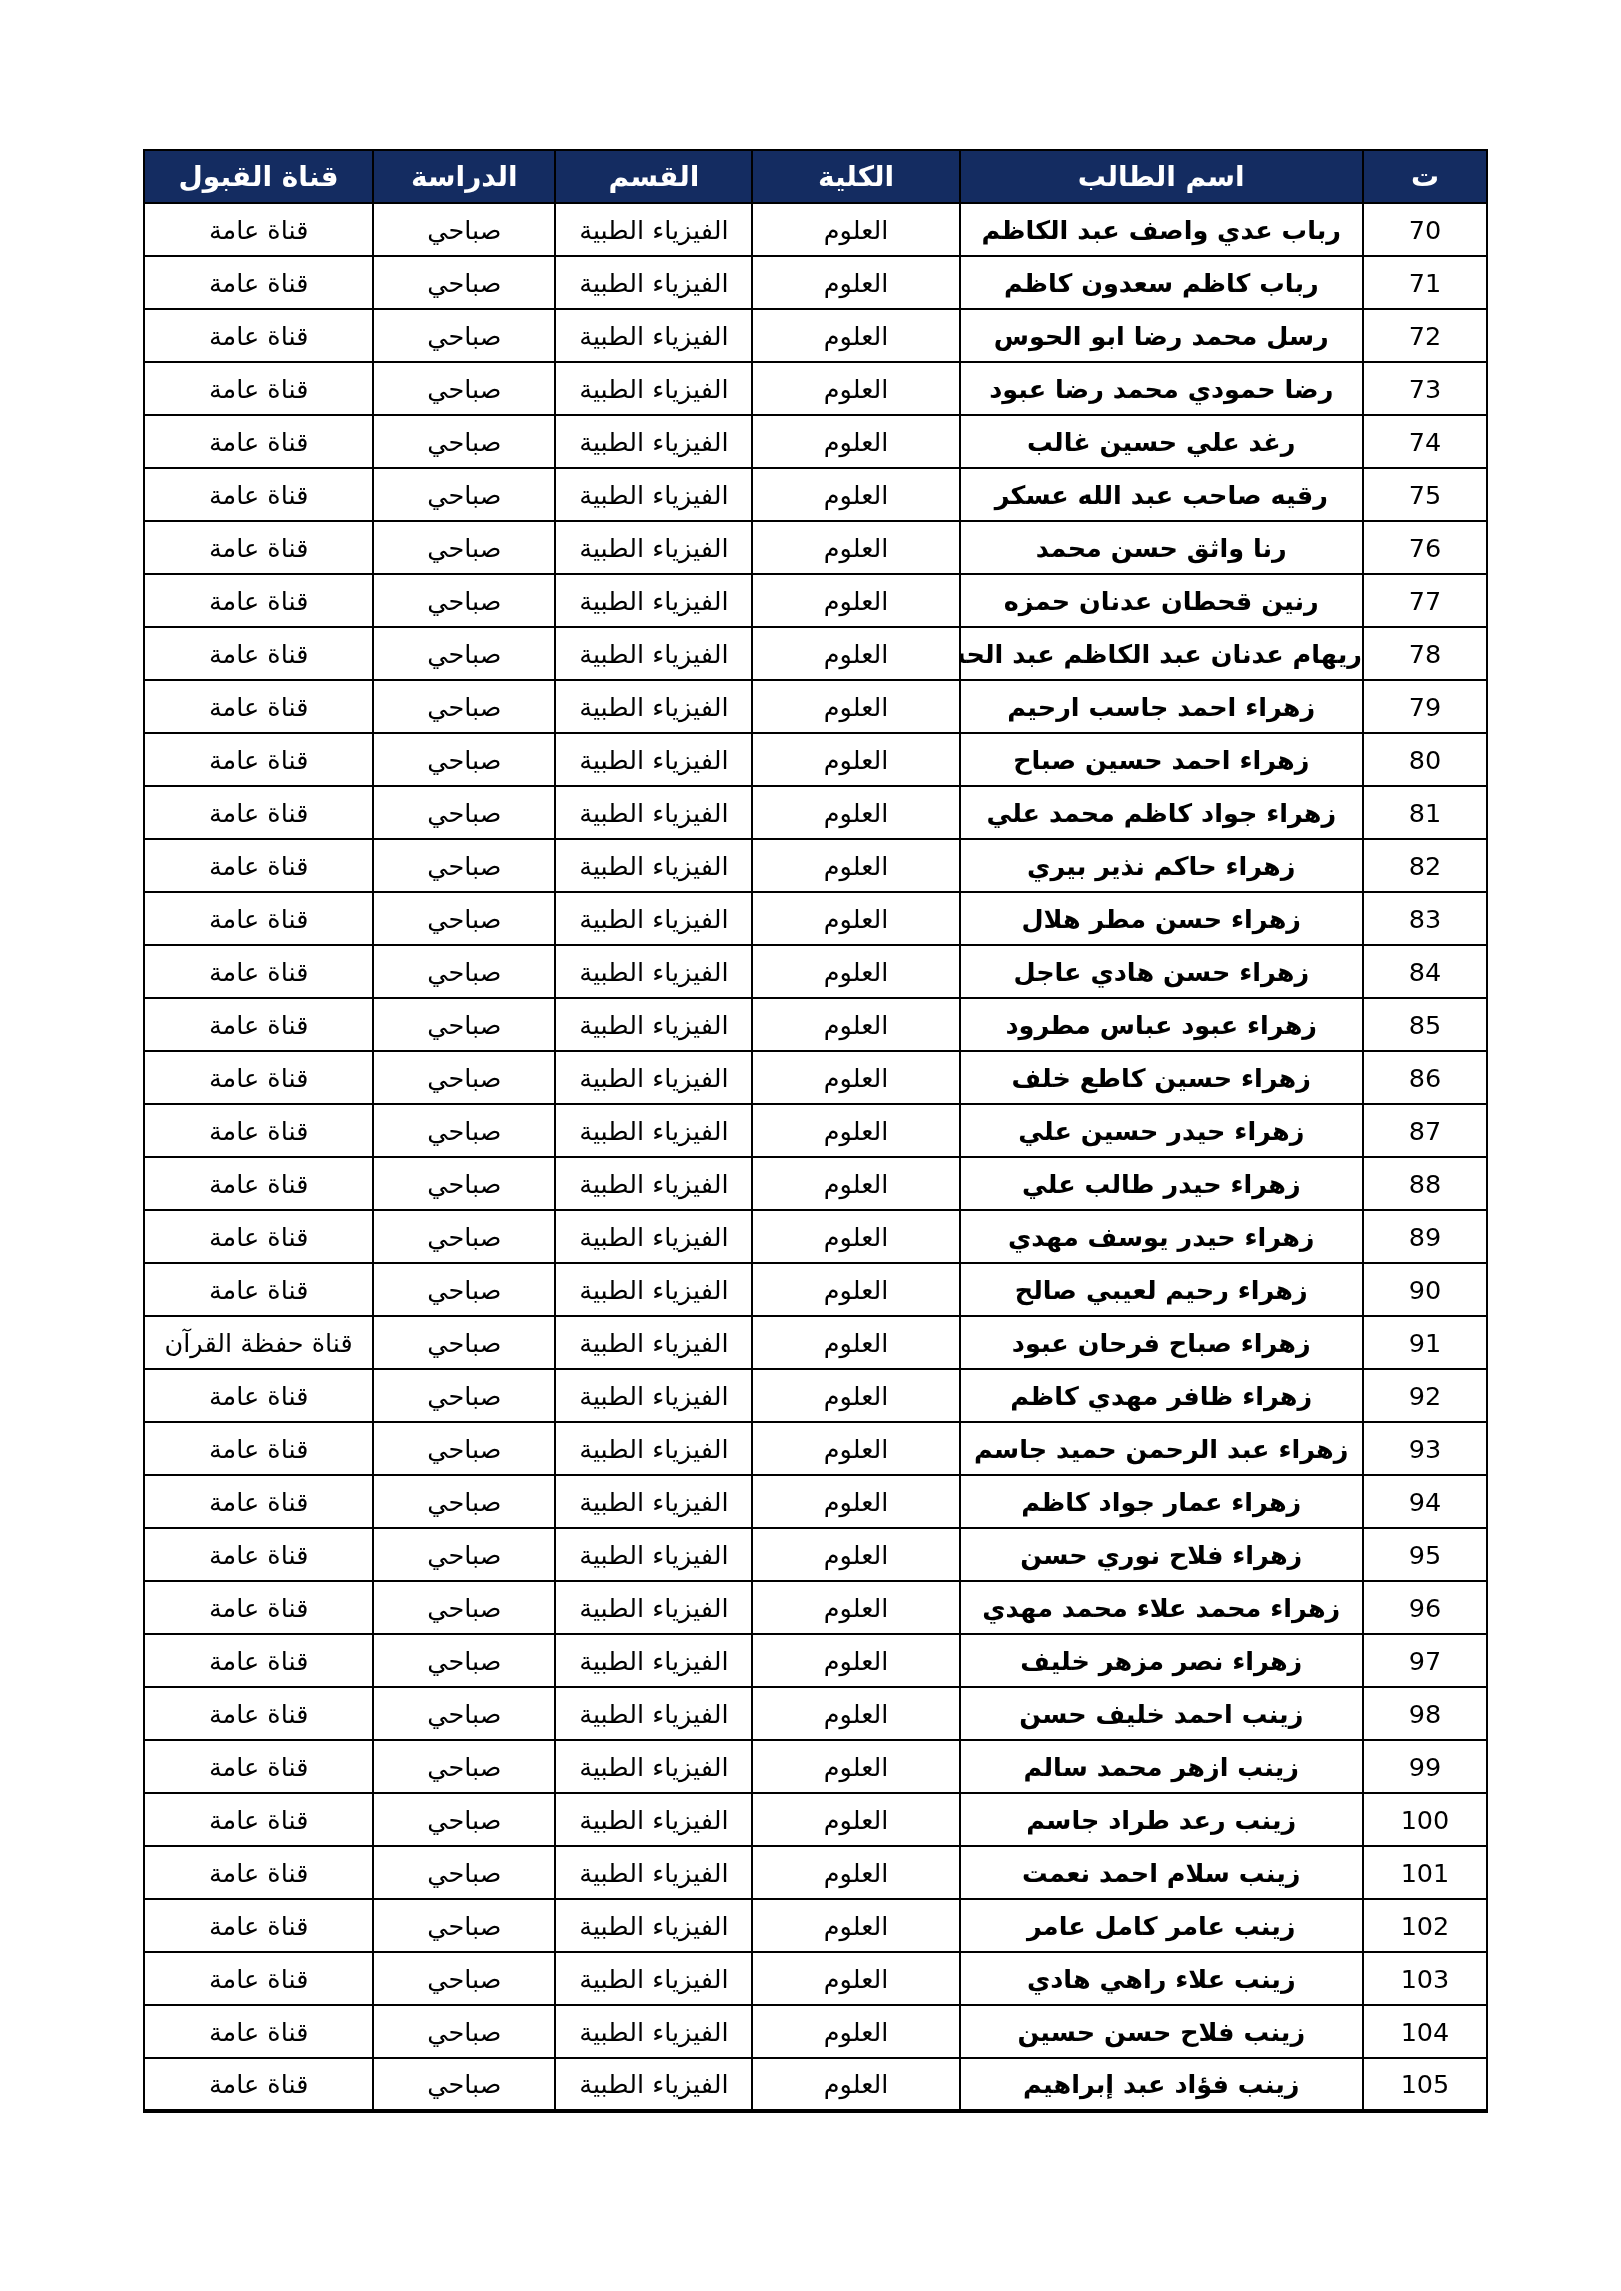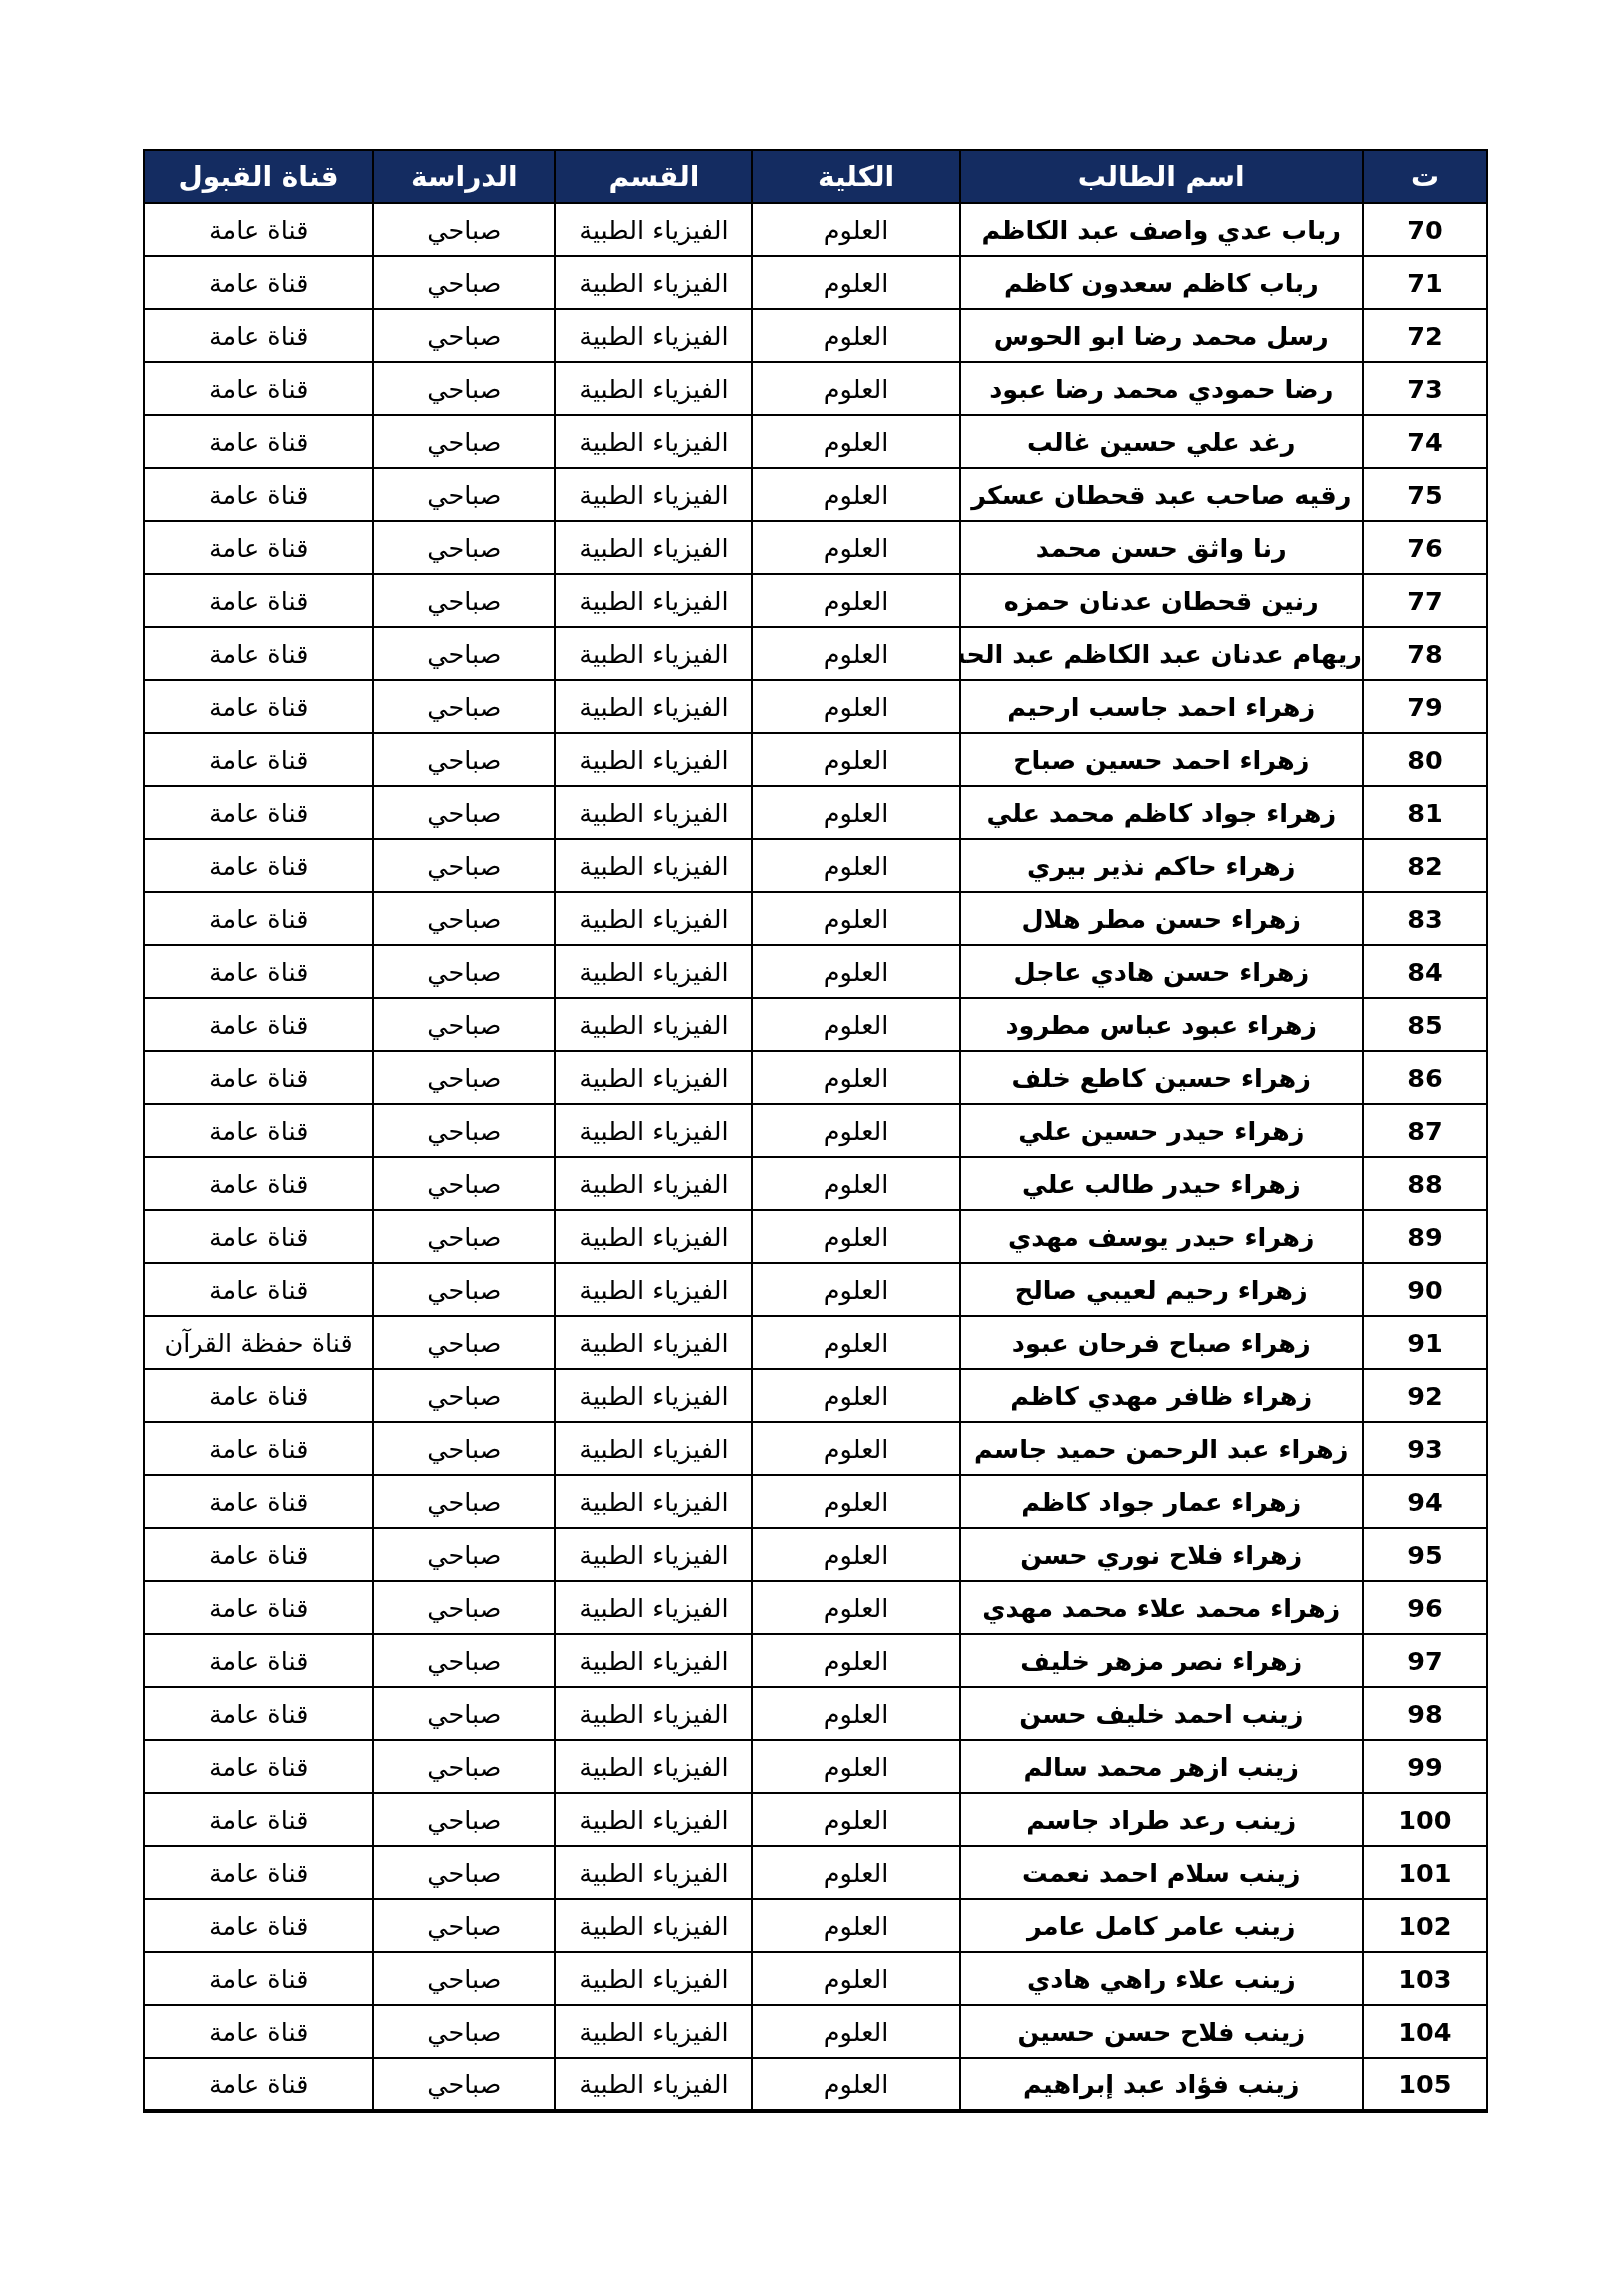--- a/index.html
+++ b/index.html
@@ -52,21 +52,20 @@
     text-align: center;
     white-space: nowrap;
   }
   td.c-name {
     text-align: right;
     padding-right: 2px;
     font-weight: bold;
   }
   td.c-serial {
     font-size: 26.5px;
-    font-weight: bold;
   }
   table.students-table tbody tr:last-child td {
     border-bottom-width: 4.9px;
   }
 </style>
 </head>
 <body>
 
 <div class="page">
   <table class="students-table" dir="rtl">
@@ -124,21 +123,21 @@
         <tr>
     <td class="c-serial">74</td>
     <td class="c-name">رغد علي حسين غالب</td>
     <td class="c-college">العلوم</td>
     <td class="c-dept">الفيزياء الطبية</td>
     <td class="c-study">صباحي</td>
     <td class="c-channel">قناة عامة</td>
   </tr>
         <tr>
     <td class="c-serial">75</td>
-    <td class="c-name">رقيه صاحب عبد قحطان عسكر</td>
+    <td class="c-name">رقيه صاحب عبد الله عسكر</td>
     <td class="c-college">العلوم</td>
     <td class="c-dept">الفيزياء الطبية</td>
     <td class="c-study">صباحي</td>
     <td class="c-channel">قناة عامة</td>
   </tr>
         <tr>
     <td class="c-serial">76</td>
     <td class="c-name">رنا واثق حسن محمد</td>
     <td class="c-college">العلوم</td>
     <td class="c-dept">الفيزياء الطبية</td>

